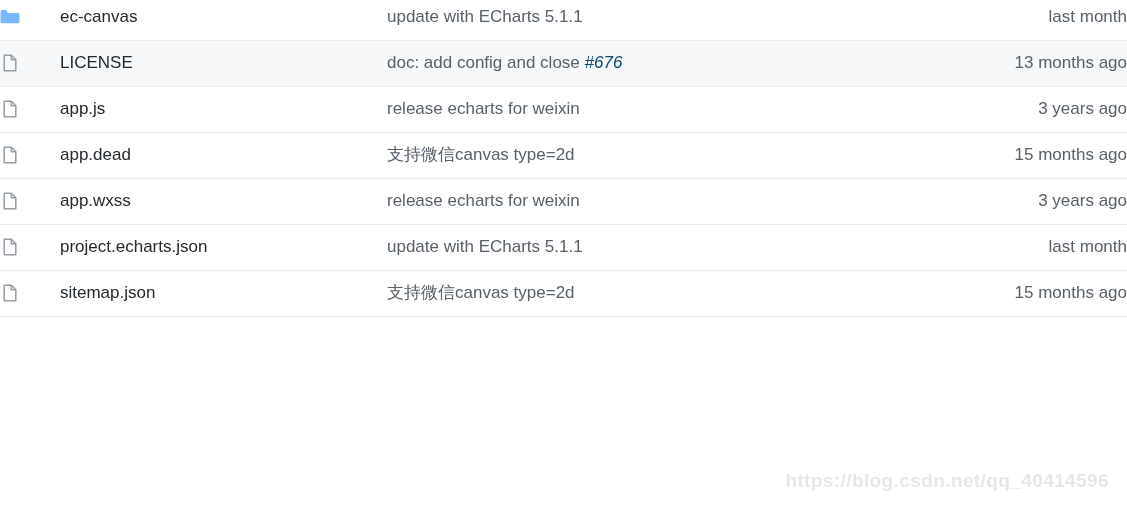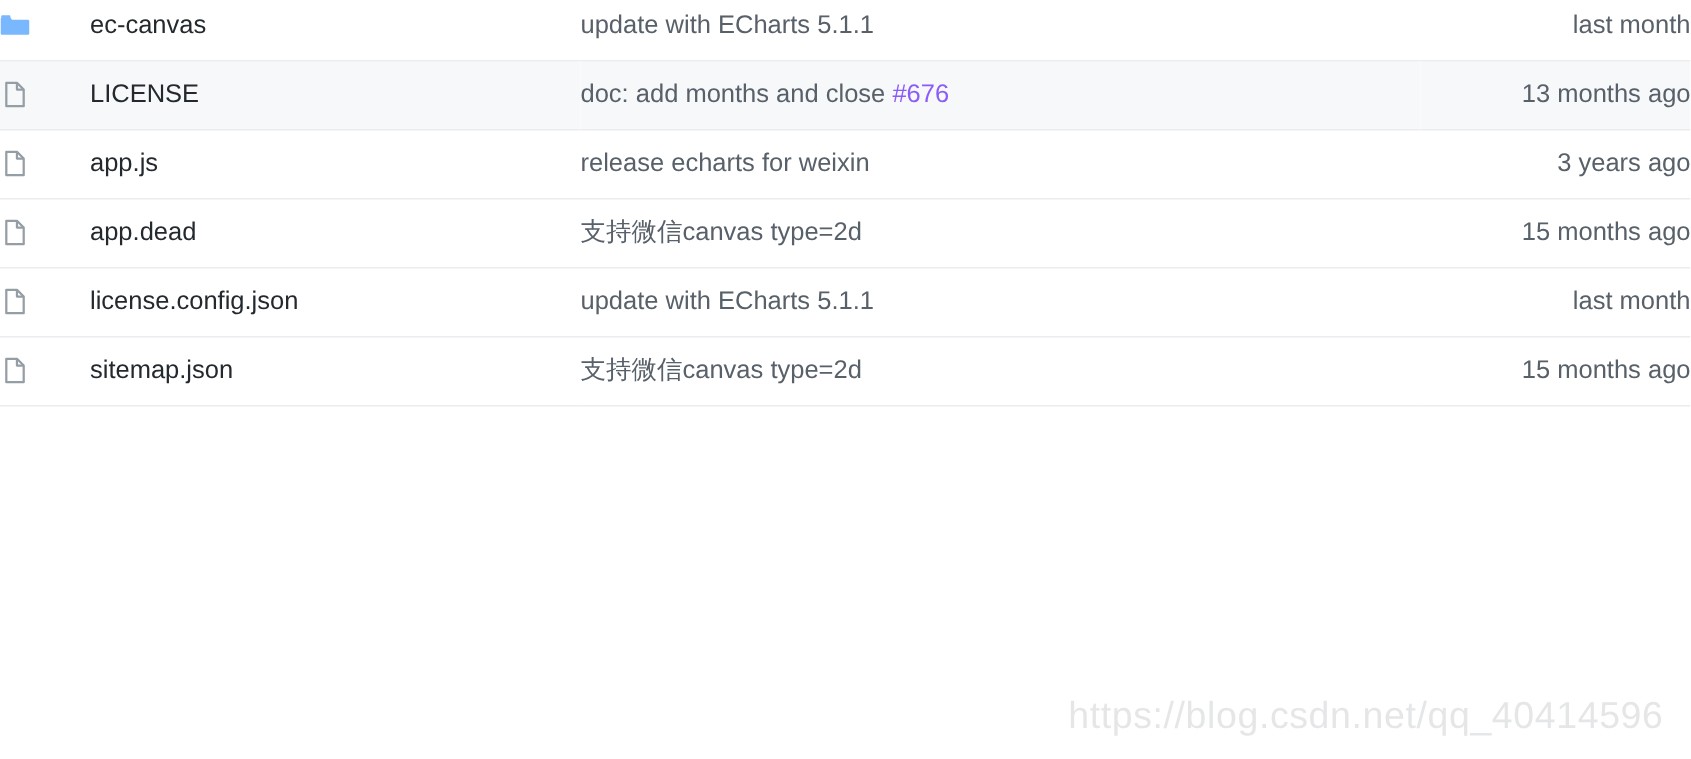--- a/index.html
+++ b/index.html
@@ -65,35 +65,37 @@
   }
 
   .icon-wrap {
     display: block;
     width: 20px;
     height: 20px;
     line-height: 0;
   }
 
   .msg-link {
-    color: #8b5cf6;
+    color: #0c4a6e;
     text-decoration: none;
+    font-style: italic;
   }
 
   
   #watermark {
     position: absolute;
     right: 18px;
     bottom: 14px;
-    font-size: 25px;
+    font-size: 19px;
     letter-spacing: 0.4px;
     color: rgba(130, 140, 150, 0.22);
     font-family: "Liberation Sans", "DejaVu Sans", sans-serif;
     pointer-events: none;
     white-space: nowrap;
+    font-weight: bold;
   }
 </style>
 </head>
 <body>
 
 <table id="file-table">
   <tbody id="file-rows">
       <tr>
         <td class="col-icon">
           <span class="icon-wrap"><svg width="20" height="20" viewBox="0 0 20 20" aria-hidden="true">
@@ -106,21 +108,21 @@
         <td class="col-time">last month</td>
       </tr>
       <tr class="is-highlighted">
         <td class="col-icon">
           <span class="icon-wrap"><svg width="20" height="20" viewBox="0 0 20 20" aria-hidden="true">
               <path fill="none" stroke="#959da5" stroke-width="1.5" stroke-linejoin="round" d="M4.2 2.2h7.1l4.5 4.5v11.1H4.2z"></path>
               <path fill="none" stroke="#959da5" stroke-width="1.5" stroke-linejoin="round" d="M11.3 2.2v4.5h4.5"></path>
             </svg></span>
         </td>
         <td class="col-name">LICENSE</td>
-        <td class="col-message"><span>doc: add months and close </span><a class="msg-link" href="#">#676</a></td>
+        <td class="col-message"><span>doc: add config and close </span><a class="msg-link" href="#">#676</a></td>
         <td class="col-time">13 months ago</td>
       </tr>
       <tr>
         <td class="col-icon">
           <span class="icon-wrap"><svg width="20" height="20" viewBox="0 0 20 20" aria-hidden="true">
               <path fill="none" stroke="#959da5" stroke-width="1.5" stroke-linejoin="round" d="M4.2 2.2h7.1l4.5 4.5v11.1H4.2z"></path>
               <path fill="none" stroke="#959da5" stroke-width="1.5" stroke-linejoin="round" d="M11.3 2.2v4.5h4.5"></path>
             </svg></span>
         </td>
         <td class="col-name">app.js</td>
@@ -138,21 +140,32 @@
         <td class="col-message"><span>支持微信canvas type=2d</span></td>
         <td class="col-time">15 months ago</td>
       </tr>
       <tr>
         <td class="col-icon">
           <span class="icon-wrap"><svg width="20" height="20" viewBox="0 0 20 20" aria-hidden="true">
               <path fill="none" stroke="#959da5" stroke-width="1.5" stroke-linejoin="round" d="M4.2 2.2h7.1l4.5 4.5v11.1H4.2z"></path>
               <path fill="none" stroke="#959da5" stroke-width="1.5" stroke-linejoin="round" d="M11.3 2.2v4.5h4.5"></path>
             </svg></span>
         </td>
-        <td class="col-name">license.config.json</td>
+        <td class="col-name">app.wxss</td>
+        <td class="col-message"><span>release echarts for weixin</span></td>
+        <td class="col-time">3 years ago</td>
+      </tr>
+      <tr>
+        <td class="col-icon">
+          <span class="icon-wrap"><svg width="20" height="20" viewBox="0 0 20 20" aria-hidden="true">
+              <path fill="none" stroke="#959da5" stroke-width="1.5" stroke-linejoin="round" d="M4.2 2.2h7.1l4.5 4.5v11.1H4.2z"></path>
+              <path fill="none" stroke="#959da5" stroke-width="1.5" stroke-linejoin="round" d="M11.3 2.2v4.5h4.5"></path>
+            </svg></span>
+        </td>
+        <td class="col-name">project.echarts.json</td>
         <td class="col-message"><span>update with ECharts 5.1.1</span></td>
         <td class="col-time">last month</td>
       </tr>
       <tr>
         <td class="col-icon">
           <span class="icon-wrap"><svg width="20" height="20" viewBox="0 0 20 20" aria-hidden="true">
               <path fill="none" stroke="#959da5" stroke-width="1.5" stroke-linejoin="round" d="M4.2 2.2h7.1l4.5 4.5v11.1H4.2z"></path>
               <path fill="none" stroke="#959da5" stroke-width="1.5" stroke-linejoin="round" d="M11.3 2.2v4.5h4.5"></path>
             </svg></span>
         </td>

